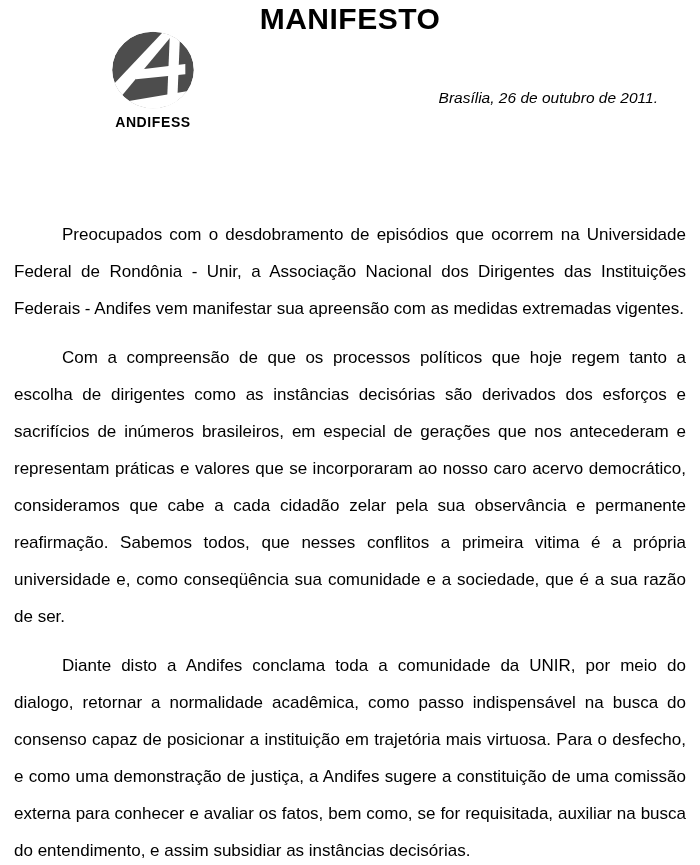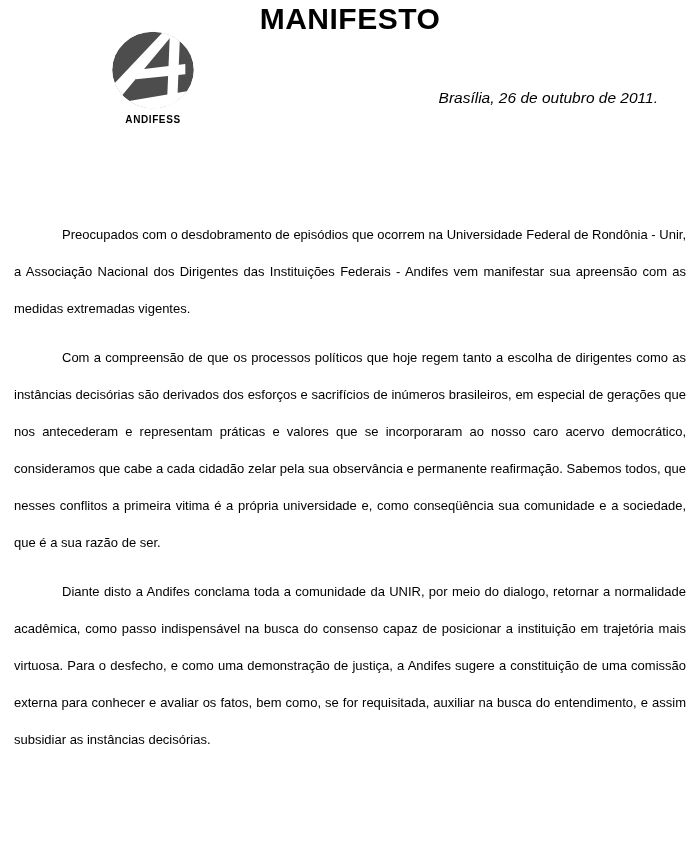--- a/index.html
+++ b/index.html
@@ -45,21 +45,21 @@
     text-align: center;
   }
   .logo-mark {
     width: 86px;
     height: 80px;
     margin: 0 auto;
     display: block;
   }
   .logo-wordmark {
     margin-top: 4px;
-    font-size: 10px;
+    font-size: 14px;
     font-weight: bold;
     letter-spacing: 0.6px;
   }
 
   .dateline {
     position: absolute;
     top: 88px;
     right: 14px;
     font-size: 15.5px;
     line-height: 20px;
@@ -70,21 +70,21 @@
   
   .body-copy {
     position: absolute;
     top: 216px;
     left: 14px;
     width: 672px;
   }
 
   .para {
     margin: 0 0 12px 0;
-    font-size: 13px;
+    font-size: 17px;
     line-height: 37px;
     text-align: justify;
     text-justify: inter-word;
     text-indent: 48px;
     hyphens: none;
   }
   .para:last-child {
     margin-bottom: 0;
   }
 </style>

